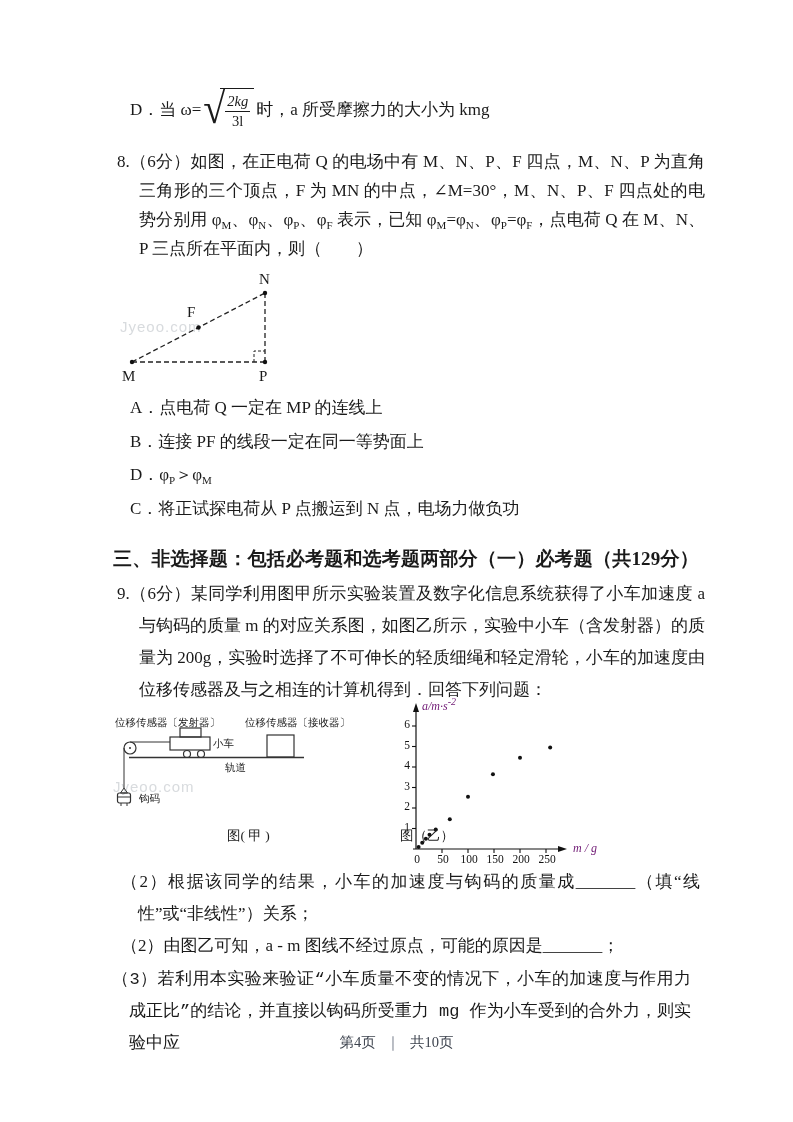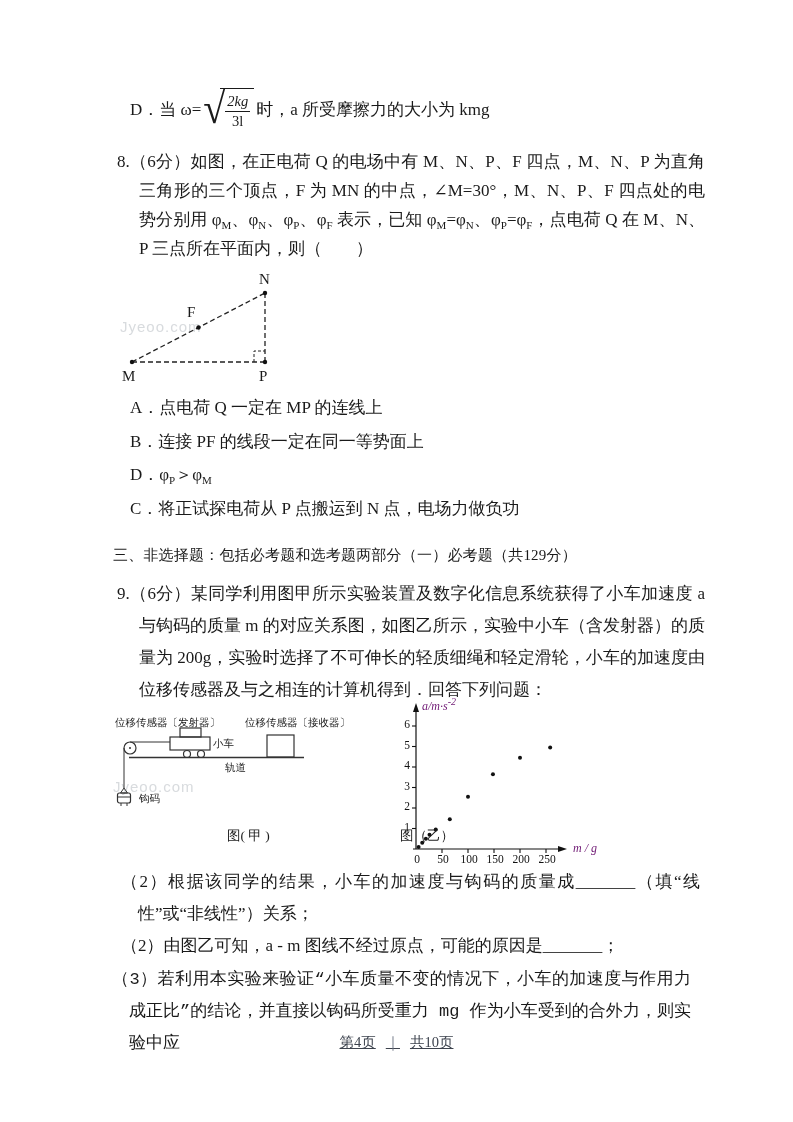--- a/index.html
+++ b/index.html
@@ -5,21 +5,21 @@
   html,body{margin:0;padding:0;background:#ffffff;}
   .page{
     position:relative;width:793px;height:1122px;background:#ffffff;overflow:hidden;
     font-family:"Liberation Serif","DejaVu Serif",serif;color:#1a1a1a;
   }
   .abs{position:absolute;}
   .para{font-size:17px;line-height:29px;text-align:justify;}
   .q-para{padding-left:22px;text-indent:-22px;}
   .sub-para{padding-left:17px;text-indent:-17px;line-height:32px;}
   .opt{font-size:17px;line-height:33.5px;white-space:nowrap;}
-  .heading{font-size:15px;font-weight:normal;white-space:nowrap;letter-spacing:.2px;}
+  .heading{font-size:19px;font-weight:bold;white-space:nowrap;letter-spacing:.2px;}
   sub{font-size:11px;vertical-align:-4px;line-height:0;}
   sup{font-size:10px;vertical-align:5px;line-height:0;}
   
   .optd{display:flex;align-items:center;font-size:17px;white-space:nowrap;}
   .sqrt{display:inline-flex;align-items:center;margin:0 2px;}
   .sqrt-rad{font-size:40px;font-weight:400;line-height:1;transform:scaleY(1.08);margin-right:-5px;}
   .sqrt-body{border-top:1.6px solid #1a1a1a;padding:2px 4px 0 5px;}
   .frac{display:inline-flex;flex-direction:column;align-items:center;font-size:14.5px;line-height:1.2;}
   .frac-num{border-bottom:1.2px solid #1a1a1a;padding:0 2px 1px;font-style:italic;}
   .frac-den{padding-top:1px;}
@@ -149,17 +149,17 @@
         <circle cx="157.16" cy="52.52499999999999" r="2" fill="#111"></circle>
       </svg><span class="axis-label" style="left: 29px; top: 4px; font-style: italic;">a/m·s<sup>-2</sup></span><span class="axis-label" style="left: 180px; top: 146px; font-style: italic;">m / g</span></div>
 
   <div class="abs fig-caption" style="left:203px;top:827px;">图( 甲 )</div>
   <div class="abs fig-caption" style="left:376px;top:827px;">图（乙）</div>
 
   <div class="abs para sub-para" style="left:121px;top:866px;width:562px;">（2）根据该同学的结果，小车的加速度与钩码的质量成_______（填“线性”或“非线性”）关系；</div>
   <div class="abs para sub-para" style="left:121px;top:930px;width:562px;">（2）由图乙可知，a - m 图线不经过原点，可能的原因是_______；</div>
   <div class="abs para sub-para" style="left:112px;top:964px;width:562px;font-family:Liberation Mono, monospace;">（3）若利用本实验来验证“小车质量不变的情况下，小车的加速度与作用力成正比”的结论，并直接以钩码所受重力 mg 作为小车受到的合外力，则实验中应</div>
 
-  <div class="abs footer" style="left:0;top:1033px;text-decoration:underline;">
+  <div class="abs footer" style="left:0;top:1033px;">
     <span>第4页</span><span class="sep">｜</span><span>共10页</span>
   </div>
 
 </div>
 
 </body></html>

